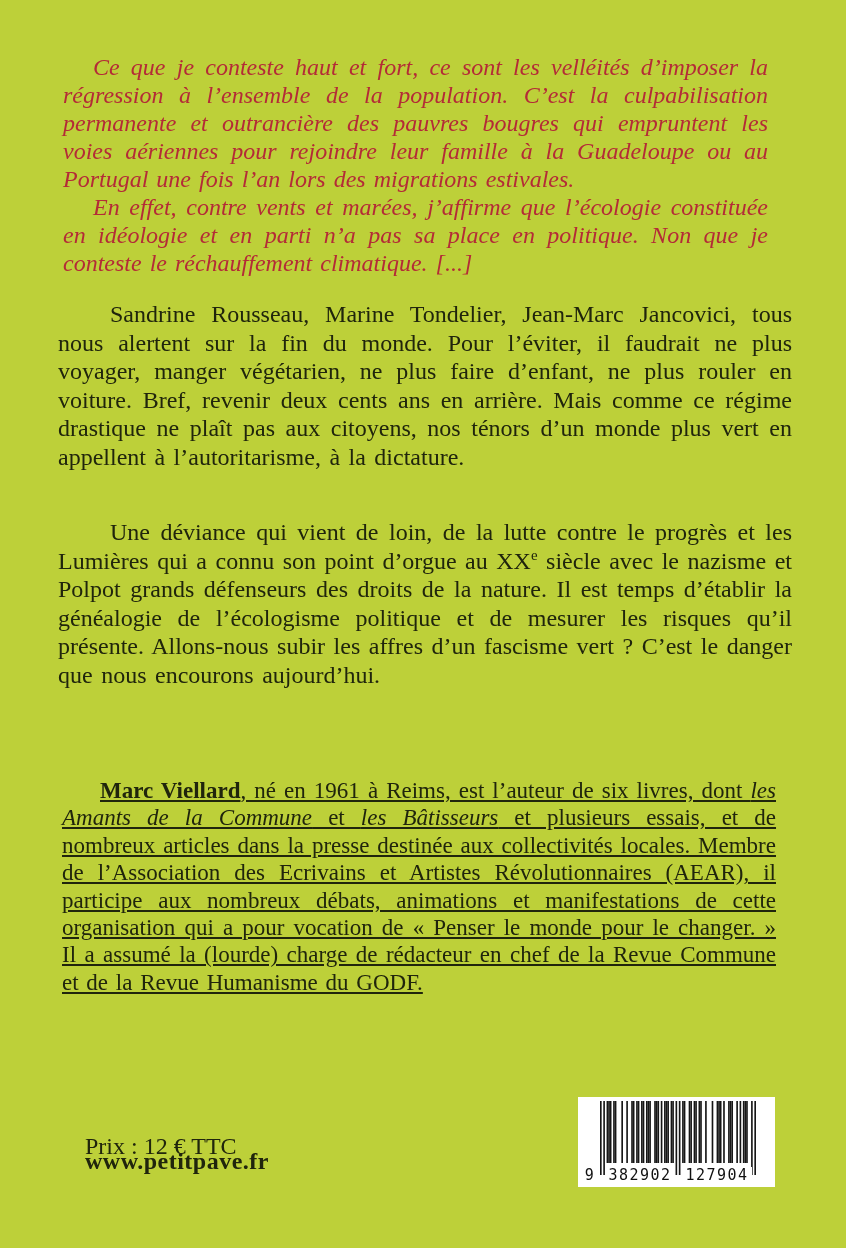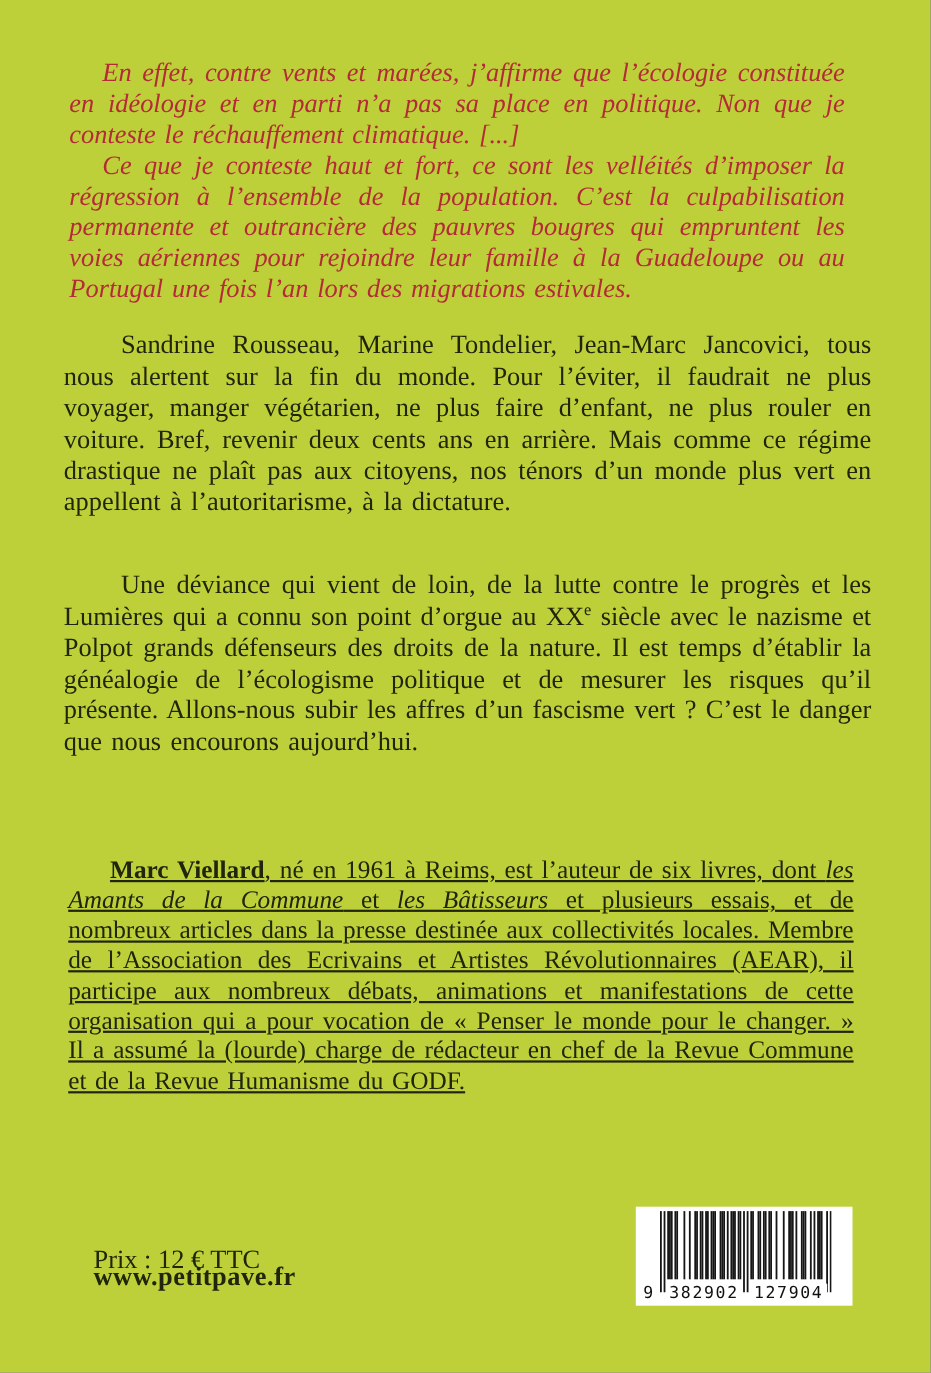--- a/index.html
+++ b/index.html
@@ -68,22 +68,22 @@
   .bc-g1{left:4px;width:16px;}
   .bc-g2{left:28px;width:68px;}
   .bc-g3{left:104px;width:70px;}
 </style>
 </head>
 <body>
 
 <div class="cover">
 
   <section class="quote">
+    <p>Ce que je conteste haut et fort, ce sont les velléités d’imposer la régression à l’ensemble de la population. C’est la culpabilisation permanente et outrancière des pauvres bougres qui empruntent les voies aériennes pour rejoindre leur famille à la Guadeloupe ou au Portugal une fois l’an lors des migrations estivales.</p>
     <p>En effet, contre vents et marées, j’affirme que l’écologie constituée en idéologie et en parti n’a pas sa place en politique. Non que je conteste le réchauffement climatique. [...]</p>
-    <p>Ce que je conteste haut et fort, ce sont les velléités d’imposer la régression à l’ensemble de la population. C’est la culpabilisation permanente et outrancière des pauvres bougres qui empruntent les voies aériennes pour rejoindre leur famille à la Guadeloupe ou au Portugal une fois l’an lors des migrations estivales.</p>
   </section>
 
   <section class="para body1">
     <p>Sandrine Rousseau, Marine Tondelier, Jean-Marc Jancovici, tous nous alertent sur la fin du monde. Pour l’éviter, il faudrait ne plus voyager, manger végétarien, ne plus faire d’enfant, ne plus rouler en voiture. Bref, revenir deux cents ans en arrière. Mais comme ce régime drastique ne plaît pas aux citoyens, nos ténors d’un monde plus vert en appellent à l’autoritarisme, à la dictature.</p>
   </section>
 
   <section class="para body2">
     <p><span>Une déviance qui vient de loin, de la lutte contre le progrès et les Lumières qui a connu son point d’orgue au XX</span><sup>e</sup><span> siècle avec le nazisme et Polpot grands défenseurs des droits de la nature. Il est temps d’établir la généalogie de l’écologisme politique et de mesurer les risques qu’il présente. Allons-nous subir les affres d’un fascisme vert ? C’est le danger que nous encourons aujourd’hui.</span></p>
   </section>
 

